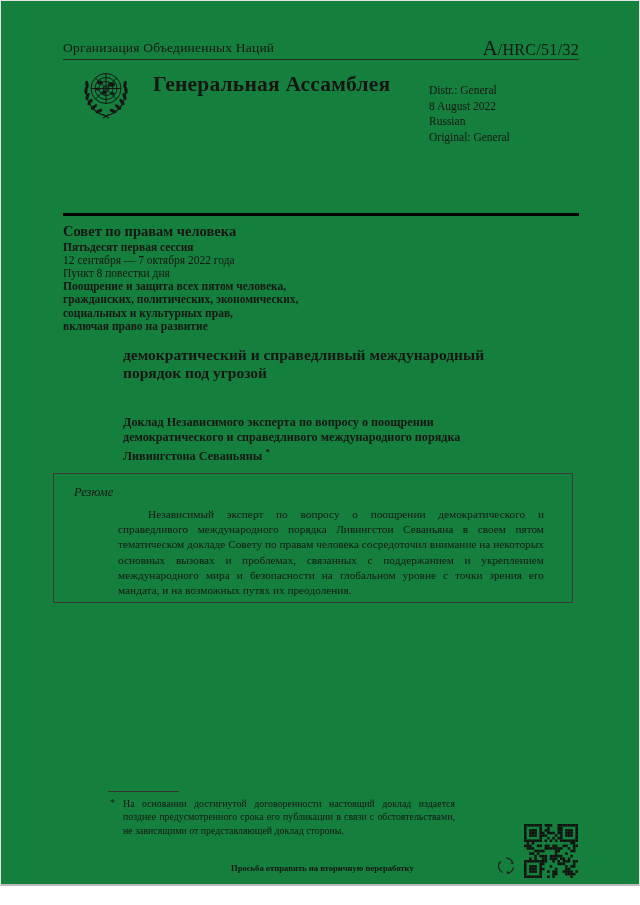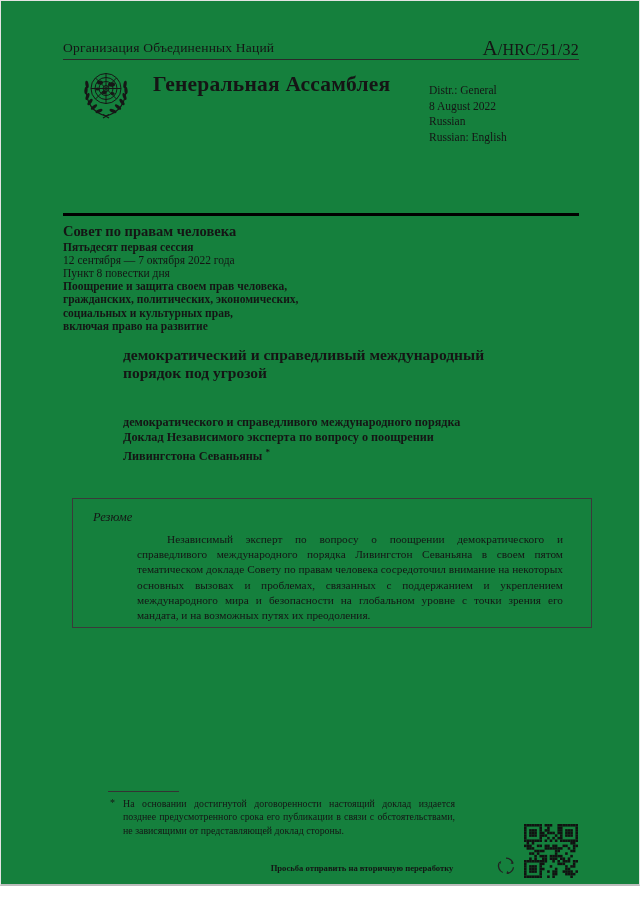--- a/index.html
+++ b/index.html
@@ -20,34 +20,34 @@
   .distr-block { left:428px; top:82px; font-size:11.5px; line-height:15.6px; }
   .thick-rule { left:62px; top:212px; width:516px; height:3.2px; background:#000; }
   .council { left:62px; top:222px; font-size:14.5px; font-weight:bold; }
   .session-number { left:62px; top:240px; font-size:11.5px; font-weight:bold; }
   .session-dates { left:62px; top:253px; font-size:11.5px; }
   .agenda-item { left:62px; top:266px; font-size:11.5px; }
   .agenda-title { left:62px; top:279px; font-size:11.5px; font-weight:bold; line-height:13.4px; }
   .main-title { left:122px; top:345px; width:450px; font-size:15.5px; font-weight:bold; line-height:17.6px; }
   .subtitle { left:122px; top:414px; width:450px; font-size:12.2px; font-weight:bold; line-height:14.9px; }
   .subtitle sup { font-size:9px; font-weight:bold; margin-left:3px; }
-  .summary-box { left:71px; top:472px; width:520px; height:130px; border:1.2px solid #3a3a3a;margin-top:25px; }
+  .summary-box { left:52px; top:472px; width:520px; height:130px; border:1.2px solid #3a3a3a; }
   .summary-heading { left:20px; top:11px; font-size:12.5px; font-style:italic; }
   .summary-body {
     left:64px; top:33px; width:426px; font-size:11.3px; line-height:15.2px;
     text-align:justify; text-indent:30px;
   }
   .footnote-rule { left:107px; top:790px; width:71px; height:1px; background:#333; }
   .footnote-mark { left:109px; top:796px; font-size:10px; }
   .footnote-text {
     left:122px; top:796px; width:332px; font-size:9.9px; line-height:13.4px;
     text-align:justify; text-align-last:left;
   }
   .ge-number { left:62px; top:859px; font-size:10.5px; white-space:pre;margin-top:44px; }
-  .recycle-text { left:230px; top:862px; width:262px; text-align:center; font-size:8.6px; font-weight:bold; }
+  .recycle-text { left:230px; top:862px; width:262px; text-align:left; font-size:8.6px; font-weight:bold; }
   .recycle-icon { left:495px; top:854px; width:20px; height:22px; }
   .qr-code { left:523px; top:823px; width:54px; height:54px; }
 </style>
 </head>
 <body>
 
 <div class="page">
 
   <div class="abs org-name">Организация Объединенных Наций</div>
   <div class="abs doc-symbol">
@@ -94,44 +94,44 @@
         <ellipse transform="rotate(-50 88 77)" cx="88" cy="77" rx="3.2" ry="7.5"></ellipse>
         <ellipse transform="rotate(-65 78 85)" cx="78" cy="85" rx="3.2" ry="7.5"></ellipse>
       </g>
     </svg>
   </div>
   <div class="abs assembly-title">Генеральная Ассамблея</div>
   <div class="abs distr-block">
     <div>Distr.: General</div>
     <div>8 August 2022</div>
     <div>Russian</div>
-    <div>Russian: English</div>
+    <div>Original: General</div>
   </div>
 
   <div class="abs thick-rule"></div>
 
   <div class="abs council">Совет по правам человека</div>
   <div class="abs session-number">Пятьдесят первая сессия</div>
   <div class="abs session-dates">12 сентября — 7 октября 2022 года</div>
   <div class="abs agenda-item">Пункт 8 повестки дня</div>
   <div class="abs agenda-title">
-    <div>Поощрение и защита своем прав человека,</div>
+    <div>Поощрение и защита всех пятом человека,</div>
     <div>гражданских, политических, экономических,</div>
     <div>социальных и культурных прав,</div>
     <div>включая право на развитие</div>
   </div>
 
   <div class="abs main-title">
     <div>демократический и справедливый международный</div>
     <div>порядок под угрозой</div>
   </div>
 
   <div class="abs subtitle">
+    <div>Доклад Независимого эксперта по вопросу о поощрении</div>
     <div>демократического и справедливого международного порядка</div>
-    <div>Доклад Независимого эксперта по вопросу о поощрении</div>
     <div><span>Ливингстона Севаньяны</span><sup>*</sup></div>
   </div>
 
   <div class="abs summary-box">
     <div class="abs summary-heading">Резюме</div>
     <div class="abs summary-body">Независимый эксперт по вопросу о поощрении демократического и справедливого международного порядка Ливингстон Севаньяна в своем пятом тематическом докладе Совету по правам человека сосредоточил внимание на некоторых основных вызовах и проблемах, связанных с поддержанием и укреплением международного мира и безопасности на глобальном уровне с точки зрения его мандата, и на возможных путях их преодоления.</div>
   </div>
 
   <div class="abs footnote-rule"></div>
   <div class="abs footnote-mark">*</div>

